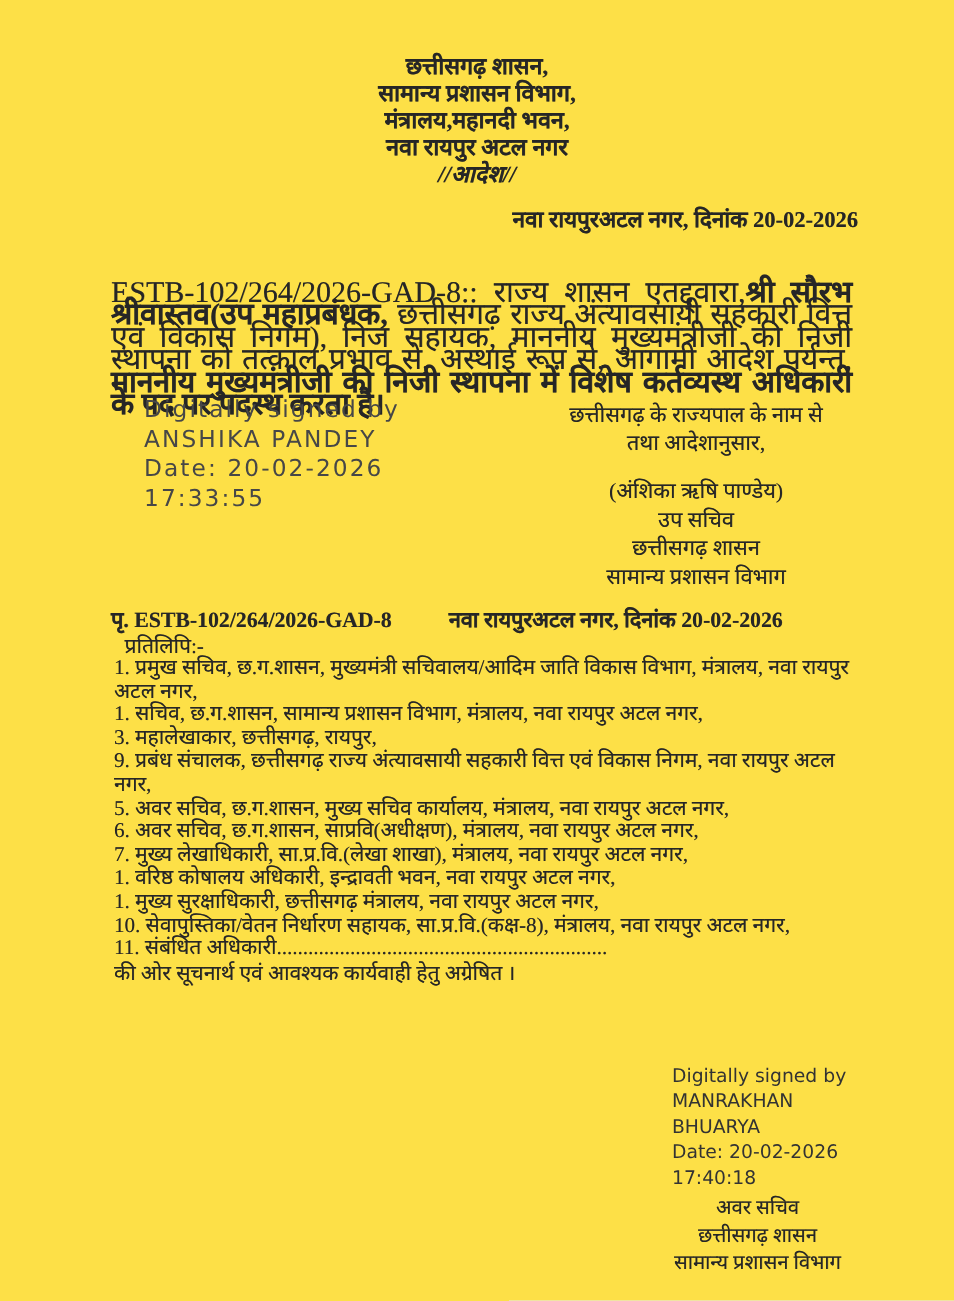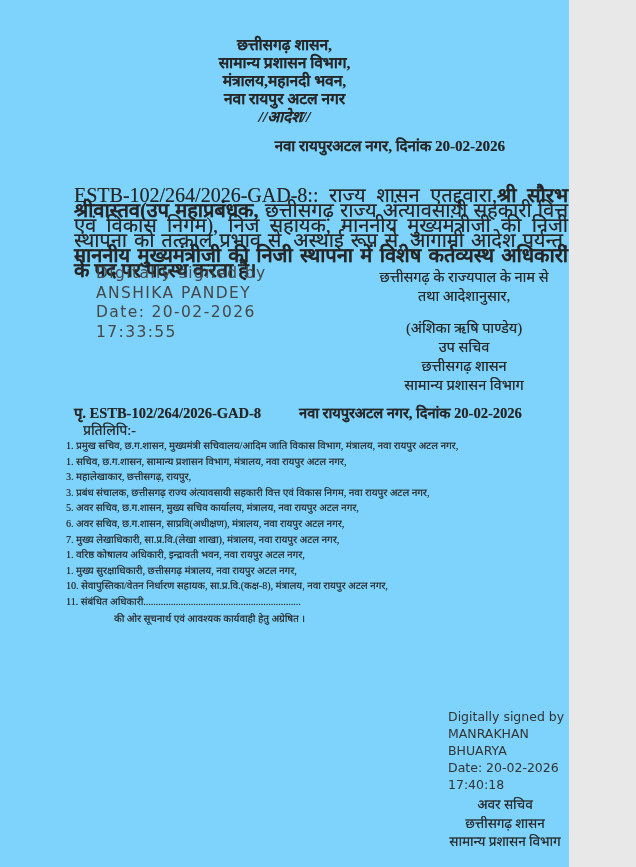--- a/index.html
+++ b/index.html
@@ -2,23 +2,23 @@
 <html><head>
 <meta charset="utf-8">
 <style>
   html, body {
     margin: 0;
     padding: 0;
     background: #e8e8e8;
   }
   .page {
     position: relative;
-    width: 569px;
+    width: 636px;
     height: 867px;
-    background: #7dd3fc;
+    background: #fde047;
     overflow: hidden;
     font-family: "Liberation Serif", "DejaVu Serif", serif;
     color: #262626;
   }
   .hindi {
     text-shadow: 0.2px 0.2px 0.35px rgba(45,45,45,0.55);
   }
 
   
   .header-block {
@@ -92,27 +92,27 @@
   .endorse-place-date { margin-left: 38px; }
   .copy-label {
     position: absolute;
     top: 420px;
     left: 83px;
     font-size: 14px;
   }
   .copy-list {
     position: absolute;
     top: 438px;
-    left: 66px;
+    left: 76px;
     width: 497px;
-    font-size: 10px;
+    font-size: 14px;
     line-height: 15.6px;
   }
   .copy-item { margin: 0; }
-  .forward-note { margin-top: 1px; margin-left: 48px; }
+  .forward-note { margin-top: 1px; }
 
   
   .digsig-right {
     position: absolute;
     top: 708px;
     left: 424px;
     width: 162px;
   }
   .digsig-right-english {
     margin-left: 24px;
@@ -165,21 +165,21 @@
   <div class="endorse-line hindi">
     <span>पृ. ESTB-102/264/2026-GAD-8</span><span class="endorse-place-date">नवा रायपुरअटल नगर, दिनांक 20-02-2026</span>
   </div>
 
   <div class="copy-label hindi">प्रतिलिपि:-</div>
 
   <div class="copy-list hindi">
     <div class="copy-item">1. प्रमुख सचिव, छ.ग.शासन, मुख्यमंत्री सचिवालय/आदिम जाति विकास विभाग, मंत्रालय, नवा रायपुर अटल नगर,</div>
     <div class="copy-item">1. सचिव, छ.ग.शासन, सामान्य प्रशासन विभाग, मंत्रालय, नवा रायपुर अटल नगर,</div>
     <div class="copy-item">3. महालेखाकार, छत्तीसगढ़, रायपुर,</div>
-    <div class="copy-item">3. प्रबंध संचालक, छत्तीसगढ़ राज्य अंत्यावसायी सहकारी वित्त एवं विकास निगम, नवा रायपुर अटल नगर,</div>
+    <div class="copy-item">9. प्रबंध संचालक, छत्तीसगढ़ राज्य अंत्यावसायी सहकारी वित्त एवं विकास निगम, नवा रायपुर अटल नगर,</div>
     <div class="copy-item">5. अवर सचिव, छ.ग.शासन, मुख्य सचिव कार्यालय, मंत्रालय, नवा रायपुर अटल नगर,</div>
     <div class="copy-item">6. अवर सचिव, छ.ग.शासन, साप्रवि(अधीक्षण), मंत्रालय, नवा रायपुर अटल नगर,</div>
     <div class="copy-item">7. मुख्य लेखाधिकारी, सा.प्र.वि.(लेखा शाखा), मंत्रालय, नवा रायपुर अटल नगर,</div>
     <div class="copy-item">1. वरिष्ठ कोषालय अधिकारी, इन्द्रावती भवन, नवा रायपुर अटल नगर,</div>
     <div class="copy-item">1. मुख्य सुरक्षाधिकारी, छत्तीसगढ़ मंत्रालय, नवा रायपुर अटल नगर,</div>
     <div class="copy-item">10. सेवापुस्तिका/वेतन निर्धारण सहायक, सा.प्र.वि.(कक्ष-8), मंत्रालय, नवा रायपुर अटल नगर,</div>
     <div class="copy-item">11. संबंधित अधिकारी...............................................................</div>
     <div class="forward-note">की ओर सूचनार्थ एवं आवश्यक कार्यवाही हेतु अग्रेषित ।</div>
   </div>
 

